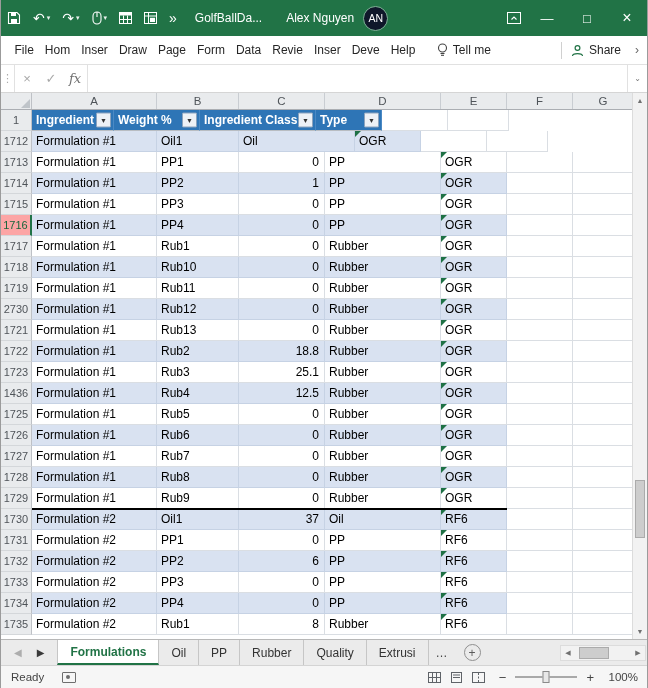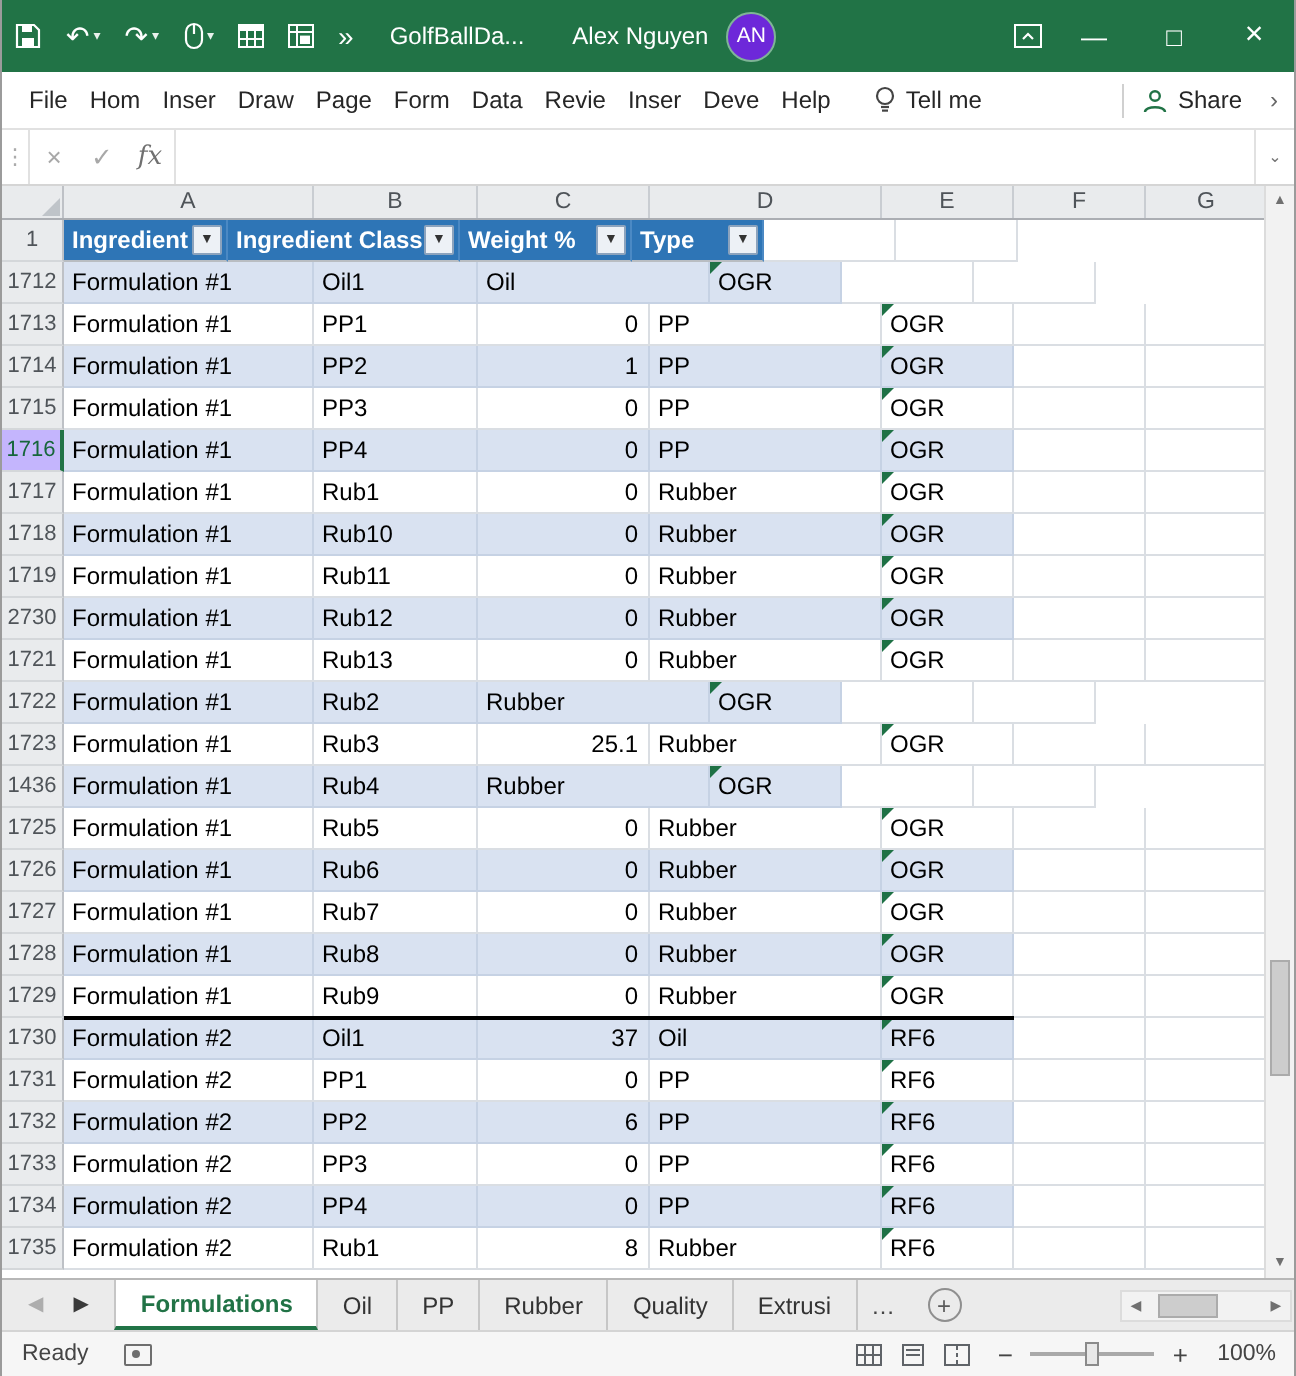--- a/index.html
+++ b/index.html
@@ -6,21 +6,21 @@
 html,body{width:648px;height:688px;}
 body{font-family:"Liberation Sans","DejaVu Sans",sans-serif;background:#fff;overflow:hidden;}
 .app{width:648px;height:688px;display:flex;flex-direction:column;border-left:1px solid #9B9B9B;border-right:1px solid #9B9B9B;}
 
 
 .titlebar{height:36px;background:#217346;display:flex;align-items:center;flex:none;color:#fff;}
 .tb-btn{height:36px;padding:0 6px;display:flex;align-items:center;justify-content:center;font-size:14px;color:#fff;flex:none;}
 .tb-caret{font-size:7px;margin-left:2px;opacity:.9;}
 .tb-title{font-size:12px;margin-left:12px;white-space:nowrap;}
 .tb-user{font-size:12px;margin-left:24px;white-space:nowrap;}
-.avatar{width:25px;height:25px;border-radius:50%;background:#6d28d9;border:1px solid #7FB497;color:#fff;font-size:10.5px;display:flex;align-items:center;justify-content:center;margin-left:9px;flex:none;}
+.avatar{width:25px;height:25px;border-radius:50%;background:#0f172a;border:1px solid #7FB497;color:#fff;font-size:10.5px;display:flex;align-items:center;justify-content:center;margin-left:9px;flex:none;}
 .tb-spacer{flex:1;}
 .winbtn{width:40px;height:36px;display:flex;align-items:center;justify-content:center;font-size:13px;flex:none;}
 .winbtn.close{font-size:16px;}
 
 
 .ribbon{height:29px;display:flex;align-items:center;border-bottom:1px solid #E1E1E1;flex:none;background:#FFF;padding-left:8px;}
 .rtabs{display:flex;align-items:center;height:100%;}
 .rtab{font-size:12px;color:#262626;padding:0 5.5px;height:29px;line-height:29px;white-space:nowrap;}
 .tellme{display:flex;align-items:center;margin-left:16px;color:#262626;font-size:12px;gap:5px;white-space:nowrap;}
 .rspacer{flex:1;}
@@ -39,21 +39,21 @@
 .fexpand{width:20px;display:flex;align-items:center;justify-content:center;color:#777;font-size:8px;border-left:1px solid #E1E1E1;flex:none;}
 
 
 .sheet{flex:1;position:relative;overflow:hidden;background:#FFF;}
 .letters{display:flex;height:17px;background:#E9EBED;border-bottom:1px solid #ABAEB3;width:633px;}
 .corner{width:31px;height:16px;border-right:1px solid #BEC1C6;position:relative;background:#E9EBED;flex:none;}
 .corner-tri{position:absolute;right:1px;bottom:1px;width:0;height:0;border-left:9px solid transparent;border-bottom:9px solid #BFC4C9;}
 .colL{height:16px;text-align:center;font-size:11.5px;color:#4F5459;line-height:16px;border-right:1px solid #C9CDD2;flex:none;}
 .row{display:flex;height:21px;position:relative;}
 .gut{width:31px;flex:none;background:#E9EBED;border-right:1px solid #BEC1C6;border-bottom:1px solid #D4D7DA;font-size:11px;color:#4F5459;display:flex;align-items:center;justify-content:center;}
-.gut.active{background:#c4b5fd;color:#17663B;border-right:2px solid #217346;}
+.gut.active{background:#fca5a5;color:#17663B;border-right:2px solid #217346;}
 .cell{flex:none;font-size:12px;color:#000;line-height:20px;padding-left:4px;border-right:1px solid #DADEE3;border-bottom:1px solid #DADEE3;overflow:hidden;white-space:nowrap;position:relative;background:#FFF;}
 .cell.band{background:#D9E2F1;border-right-color:#C6D2E4;border-bottom-color:#C6D2E4;}
 .cell.num{text-align:right;padding-right:5px;padding-left:0;}
 .hcell{flex:none;background:#2E75B6;color:#FFF;font-weight:bold;font-size:12px;padding-left:4px;padding-right:17px;border-right:1px solid #4B89C4;border-bottom:1px solid #B9BDC2;position:relative;white-space:nowrap;overflow:hidden;display:flex;align-items:center;}
 .filterbtn{position:absolute;right:2px;top:50%;transform:translateY(-50%);width:15px;height:15px;background:#EDF1F6;border:1px solid #8CA3BD;border-radius:1px;color:#333;font-size:7px;display:flex;align-items:center;justify-content:center;font-weight:normal;}
 .tri{position:absolute;left:0;top:0;width:0;height:0;border-top:6px solid #1E7145;border-right:6px solid transparent;}
 .sep{position:absolute;left:31px;top:-1.5px;width:475px;height:2.5px;background:#000;z-index:3;}
 .vscroll{position:absolute;top:0;right:0;width:15px;height:100%;background:#F2F2F2;border-left:1px solid #DCDCDC;display:flex;flex-direction:column;}
 .varrow{height:15px;display:flex;align-items:center;justify-content:center;font-size:7px;color:#707070;flex:none;}
 .vtrack{flex:1;position:relative;}
@@ -220,26 +220,26 @@
         <div class="colL" style="width: 66px;">E</div>
         <div class="colL" style="width: 66px;">F</div>
         <div class="colL" style="width: 61px;">G</div>
       </div>
     <div class="row">
         <div class="gut">1</div>
         <div class="hcell" style="width: 82px;">
           <span>Ingredient</span>
           <span class="filterbtn">▼</span>
         </div>
+        <div class="hcell" style="width: 86px;">
+          <span>Weight %</span>
+          <span class="filterbtn">▼</span>
+        </div>
         <div class="hcell" style="width: 116px;">
           <span>Ingredient Class</span>
-          <span class="filterbtn">▼</span>
-        </div>
-        <div class="hcell" style="width: 86px;">
-          <span>Weight %</span>
           <span class="filterbtn">▼</span>
         </div>
         <div class="hcell" style="width: 66px;">
           <span>Type</span>
           <span class="filterbtn">▼</span>
         </div>
         <div class="cell" style="width: 66px;"></div>
         <div class="cell" style="width: 61px;"></div>
       </div>
     <div>
@@ -339,39 +339,41 @@
           <div class="cell num" style="width: 86px;"><span>0</span></div>
           <div class="cell" style="width: 116px;"><span>Rubber</span></div>
           <div class="cell" style="width: 66px;"><span class="tri"></span><span>OGR</span></div>
           <div class="cell" style="width: 66px;"></div>
           <div class="cell" style="width: 61px;"></div>
         </div>
         <div class="row">
           <div class="gut">1722</div>
           <div class="cell band" style="width: 125px;"><span>Formulation #1</span></div>
           <div class="cell band" style="width: 82px;"><span>Rub2</span></div>
+          <div class="cell band num" style="width: 86px;"><span>18.8</span></div>
           <div class="cell band" style="width: 116px;"><span>Rubber</span></div>
           <div class="cell band" style="width: 66px;"><span class="tri"></span><span>OGR</span></div>
           <div class="cell" style="width: 66px;"></div>
           <div class="cell" style="width: 61px;"></div>
         </div>
         <div class="row">
           <div class="gut">1723</div>
           <div class="cell" style="width: 125px;"><span>Formulation #1</span></div>
           <div class="cell" style="width: 82px;"><span>Rub3</span></div>
           <div class="cell num" style="width: 86px;"><span>25.1</span></div>
           <div class="cell" style="width: 116px;"><span>Rubber</span></div>
           <div class="cell" style="width: 66px;"><span class="tri"></span><span>OGR</span></div>
           <div class="cell" style="width: 66px;"></div>
           <div class="cell" style="width: 61px;"></div>
         </div>
         <div class="row">
           <div class="gut">1436</div>
           <div class="cell band" style="width: 125px;"><span>Formulation #1</span></div>
           <div class="cell band" style="width: 82px;"><span>Rub4</span></div>
+          <div class="cell band num" style="width: 86px;"><span>12.5</span></div>
           <div class="cell band" style="width: 116px;"><span>Rubber</span></div>
           <div class="cell band" style="width: 66px;"><span class="tri"></span><span>OGR</span></div>
           <div class="cell" style="width: 66px;"></div>
           <div class="cell" style="width: 61px;"></div>
         </div>
         <div class="row">
           <div class="gut">1725</div>
           <div class="cell" style="width: 125px;"><span>Formulation #1</span></div>
           <div class="cell" style="width: 82px;"><span>Rub5</span></div>
           <div class="cell num" style="width: 86px;"><span>0</span></div>

